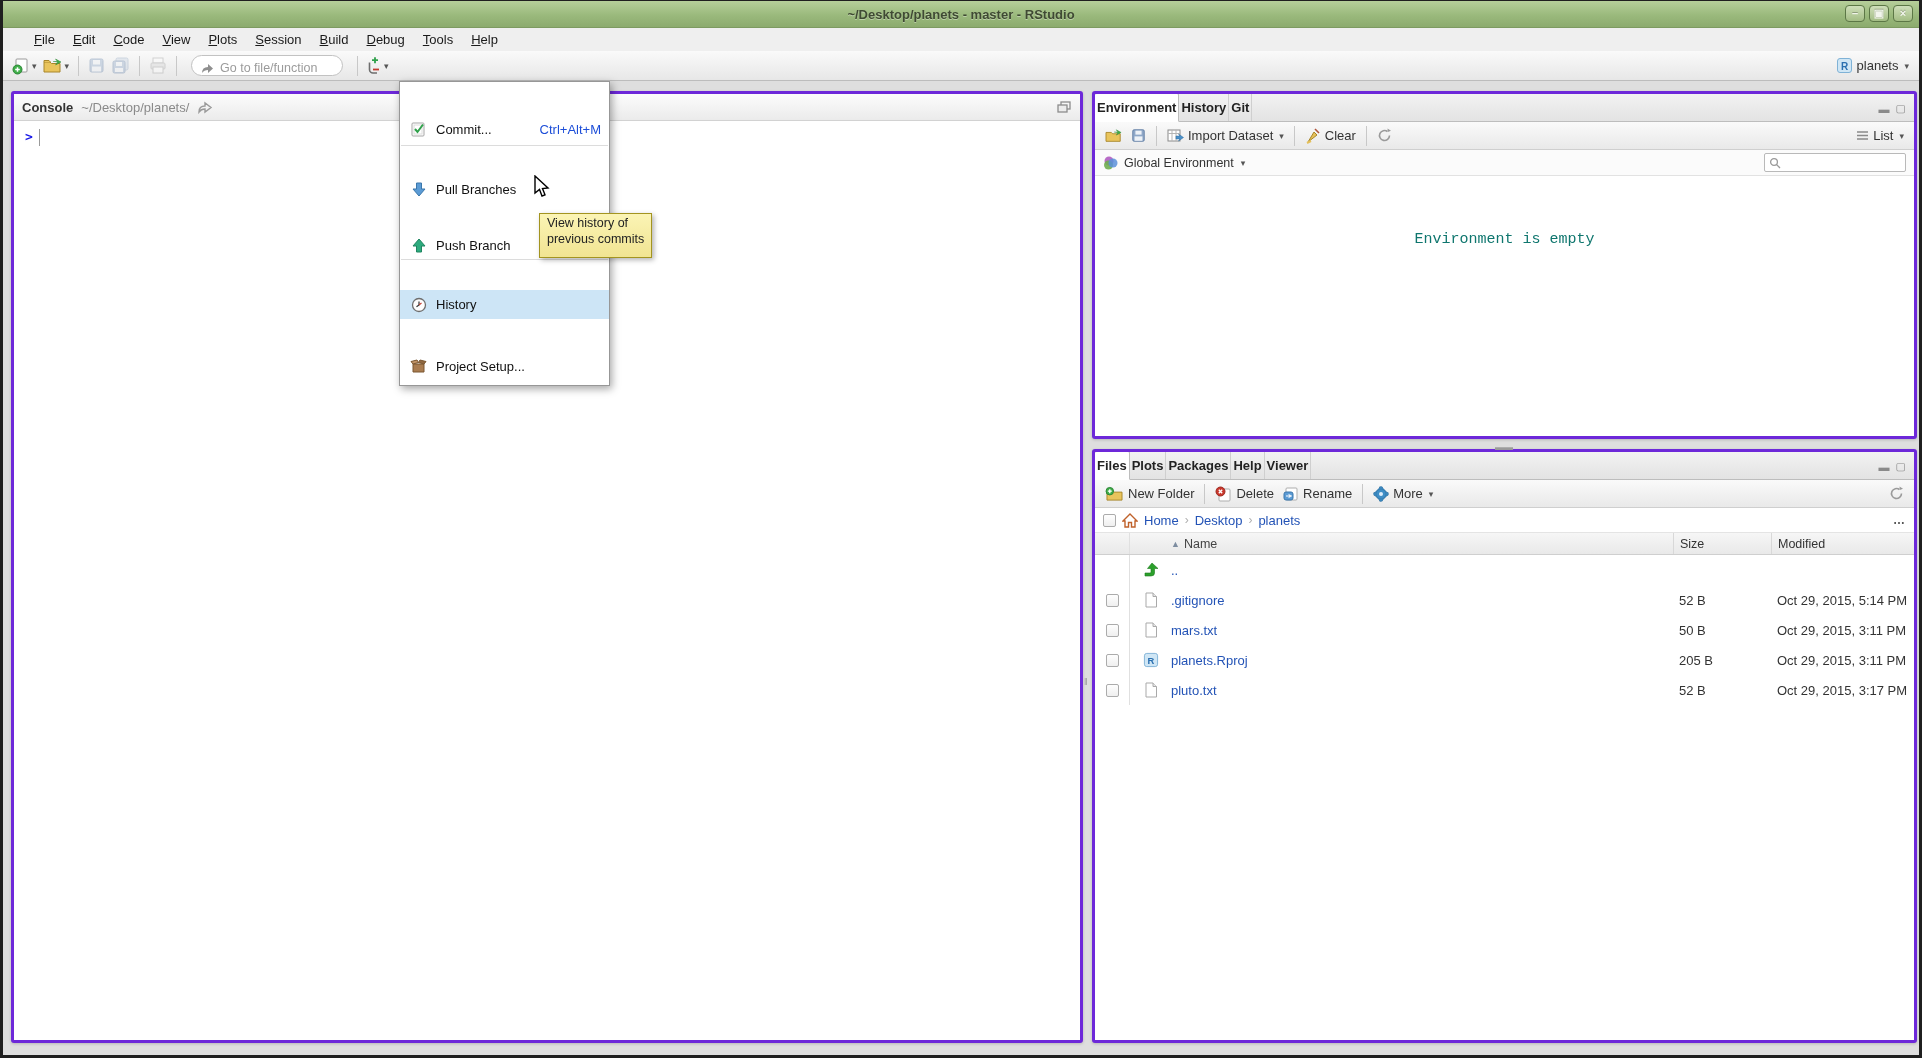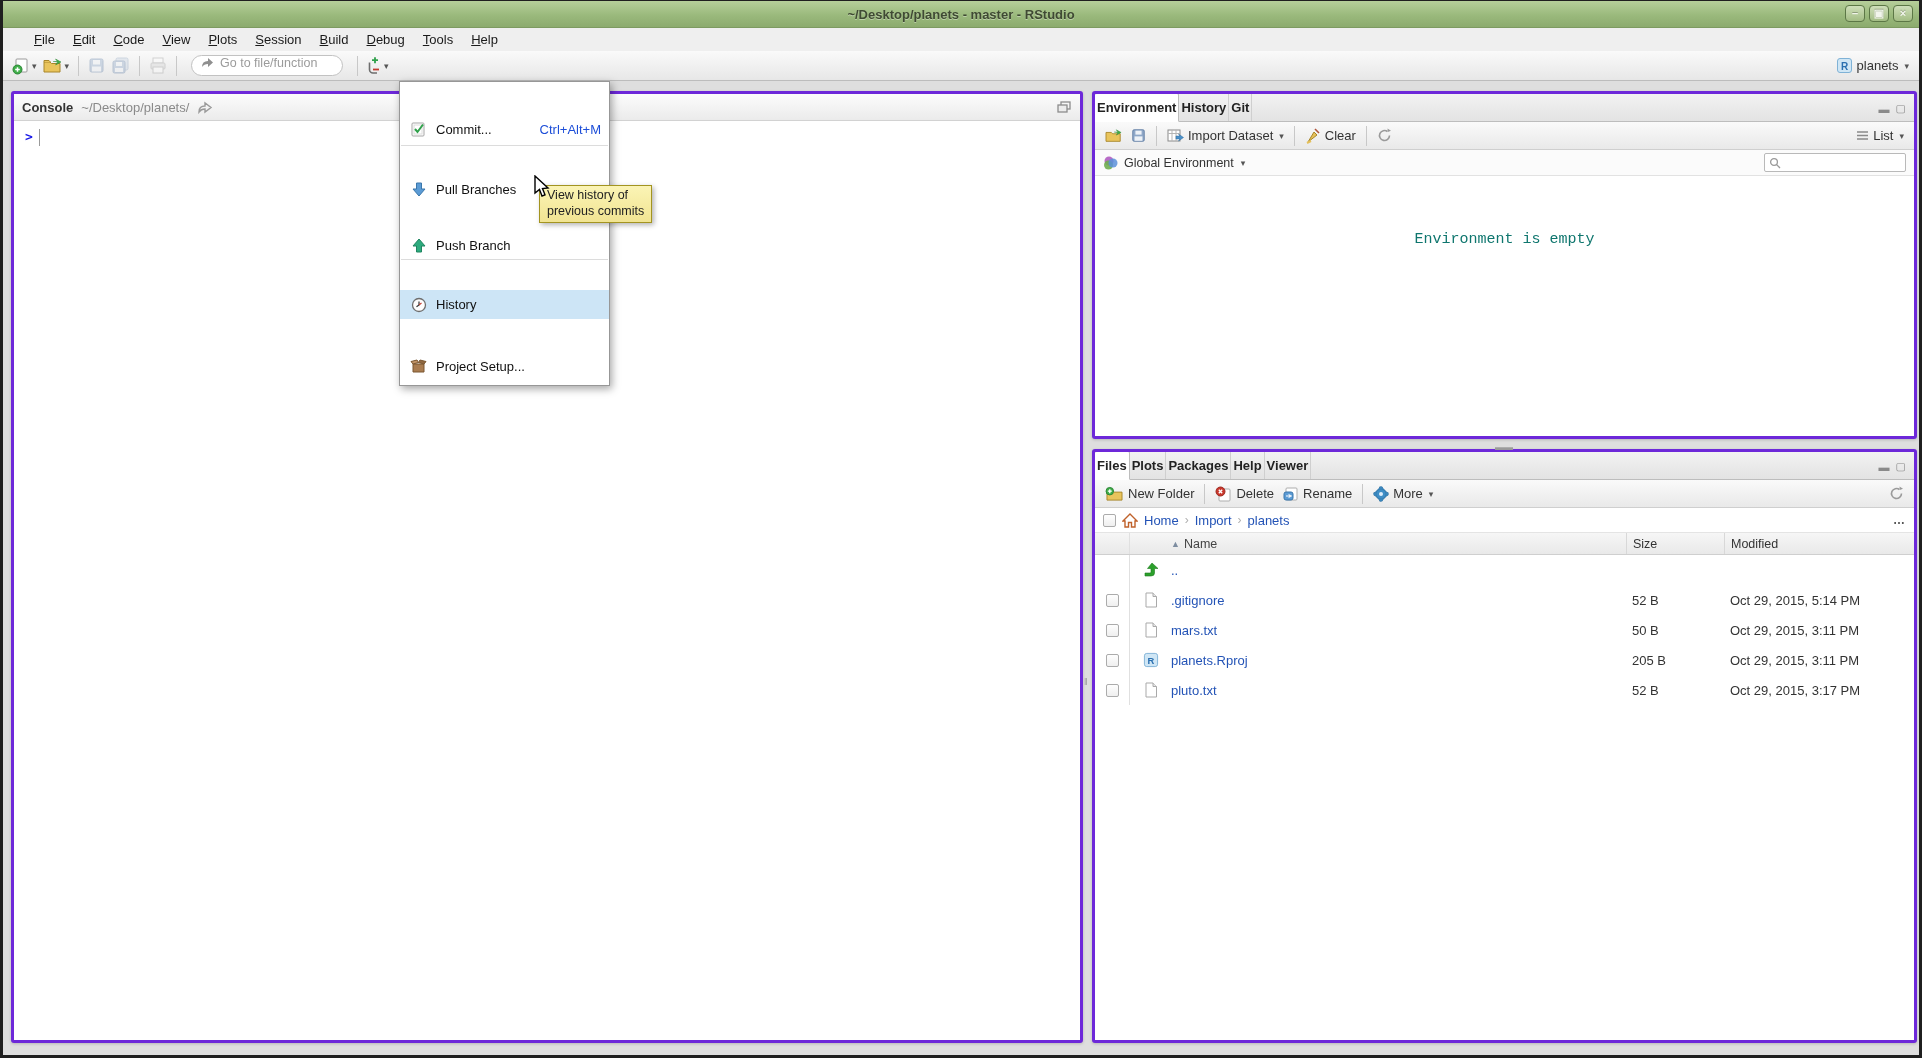--- a/index.html
+++ b/index.html
@@ -25,21 +25,21 @@
   .menu-item::first-letter { text-decoration:underline; }
 
   
   .toolbar { position:absolute; left:0; right:0; top:50px; height:30px;
     background:linear-gradient(#fafafa,#e7e7e7); border-bottom:1px solid #bcbcbc;
     display:flex; align-items:center; padding:0 6px; }
   .tb-btn { display:flex; align-items:center; padding:2px 3px; border-radius:3px; }
   .tb-sep { width:1px; height:20px; background:#c8c8c8; margin:0 6px; }
   .caret { font-size:9px; color:#555; margin-left:2px; }
   .disabled { opacity:.38; }
-  .goto-box { display:flex; align-items:flex-start; width:152px; height:21px; background:#fff;
+  .goto-box { display:flex; align-items:flex-end; width:152px; height:21px; background:#fff;
     border:1px solid #c2c2c2; border-radius:11px; margin:0 8px; padding:0 8px; gap:6px; }
   .goto-box input { border:none; outline:none; width:110px; font-size:12.5px; color:#444; background:transparent; }
   .goto-box input::placeholder { color:#9b9b9b; }
   .tb-right { margin-left:auto; display:flex; align-items:center; gap:4px; font-size:13px; color:#333; padding-right:4px; }
 
   
   .workspace { position:absolute; left:0; right:0; top:80px; bottom:0; background:#dedede; }
   .pane { position:absolute; background:#fff; border:3px solid #6d28d9; border-radius:3px;
     box-shadow:0 1px 3px rgba(0,0,0,.18); overflow:hidden; }
   #console-pane { left:8px;  top:10px; width:1072px; height:952px; }
@@ -80,39 +80,39 @@
 
   .ftable { width:100%; }
   .frow { display:grid; grid-template-columns:35px 41px auto 98px 190px; align-items:center; height:30px; font-size:13px; }
   .fhead { height:22px; background:linear-gradient(#f6f6f6,#e9e9e9); border-bottom:1px solid #cfcfcf;
     color:#444; font-size:12.5px; }
   .fhead .cell-name { display:flex; align-items:center; gap:4px; }
   .sort-ind { color:#7d8da0; font-size:9px; }
   .cell-icon { display:flex; justify-content:center; }
   .cell-check { display:flex; justify-content:center; border-right:1px solid #e0e0e0; height:100%; align-items:center; }
   .fhead .cell-size, .fhead .cell-mod { border-left:1px solid #d8d8d8; height:100%; display:flex; align-items:center; padding-left:6px; }
-  .cell-size, .cell-mod { color:#333; padding-left:6px; }
+  .cell-size, .cell-mod { color:#333; padding-left:6px;margin-left:47px; }
   .fname { color:#2353b6; }
   .checkbox { width:13px; height:13px; border:1px solid #ababab; border-radius:2px; background:linear-gradient(#fefefe,#efefef); }
 
   
   .gitmenu { position:absolute; left:396px; top:80px; width:211px; z-index:50; background:#fff;
     border:1px solid #979797; box-shadow:2px 3px 8px rgba(0,0,0,.35); padding:2px 0; }
   .gm-item { display:flex; align-items:center; gap:9px; padding:0 8px 0 10px; font-size:13px; color:#111;margin-top:30px; }
   .gm-commit { height:30px; }
   .gm-pull, .gm-push { height:26px; }
   .gm-history { height:29px; background:#cde5f6; }
   .gm-setup { height:34px; }
   .gm-sep { height:1px; background:#dcdcdc; margin:1px 1px; }
   .gm-shortcut { margin-left:auto; color:#1d4ed8; }
   .gm-ico { width:17px; display:flex; justify-content:center; }
 
   
-  .tooltip { position:absolute; left:536px; top:184px; z-index:60; background:linear-gradient(#fbf4b5,#f1e492);
-    border:1px solid #a39420; box-shadow:2px 2px 5px rgba(0,0,0,.3); padding:2px 7px 3px;
+  .tooltip { position:absolute; left:536px; top:212px; z-index:60; background:linear-gradient(#fbf4b5,#f1e492);
+    border:1px solid #a39420; box-shadow:2px 2px 5px rgba(0,0,0,.3); padding:2px 7px 10px;
     font-size:12.5px; color:#222; line-height:1.25; }
 
   .cursor { position:absolute; left:528px; top:174px; z-index:70; }
 
   
   .console-body { padding:8px 0 0 0; display:flex; }
   .console-prompt { font-family:"DejaVu Sans Mono", monospace; font-size:13px; font-weight:bold; color:#1515e8; padding:0 6px 0 11px; }
   .console-caret { width:1px; height:17px; background:#9a9a9a; }
 
   .splitter-h { position:absolute; left:1492px; top:361px; color:#9a9a9a; font-size:9px; z-index:5; }
@@ -421,21 +421,21 @@
       </div>
       <div class="crumb-row">
         <span class="checkbox"></span>
         <span class="ico">
           <svg width="16" height="15" viewBox="0 0 16 15">
               <path d="M8 1 L15 8 H13 V14 H9.5 V9.5 H6.5 V14 H3 V8 H1 Z" fill="#fff" stroke="#c0622b" stroke-width="1.4"></path>
             </svg>
         </span>
         <span class="crumb-link">Home</span>
         <span class="crumb-sep">›</span>
-        <span class="crumb-link">Import</span>
+        <span class="crumb-link">Desktop</span>
         <span class="crumb-sep">›</span>
         <span class="crumb-link">planets</span>
         <span class="crumb-more">…</span>
       </div>
 
       <div class="ftable">
         <div class="frow fhead">
           <div class="cell-check"></div>
           <div></div>
           <div class="cell-name">

